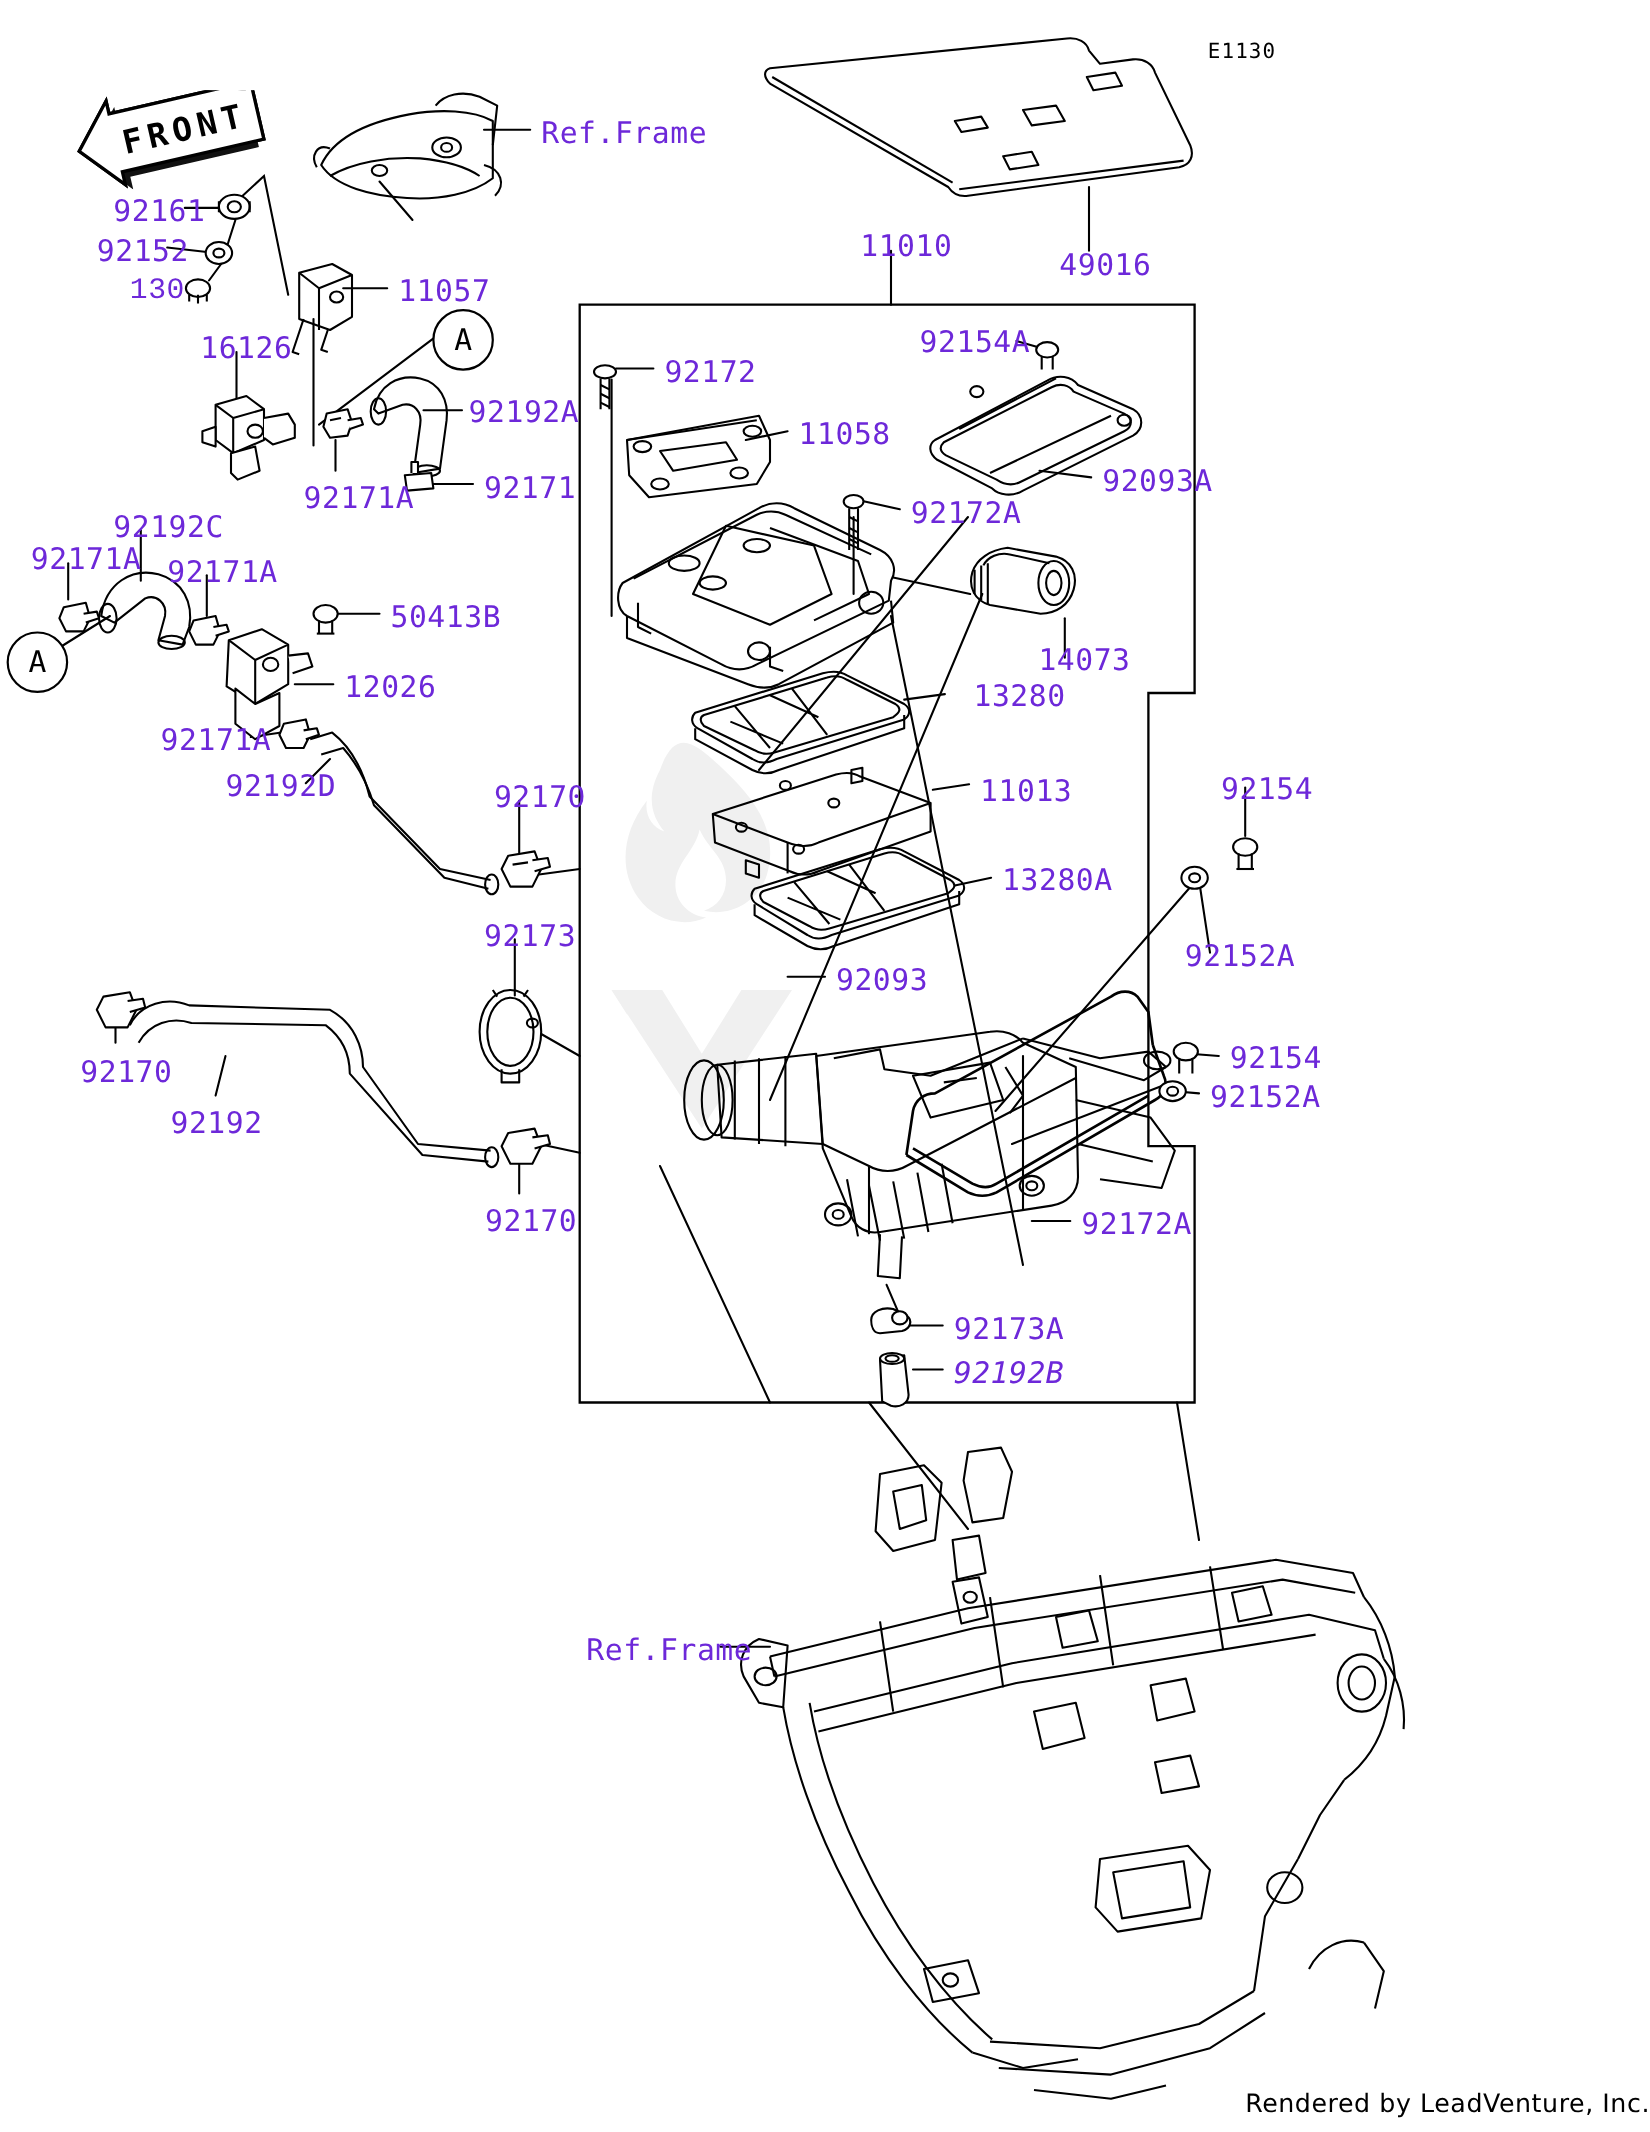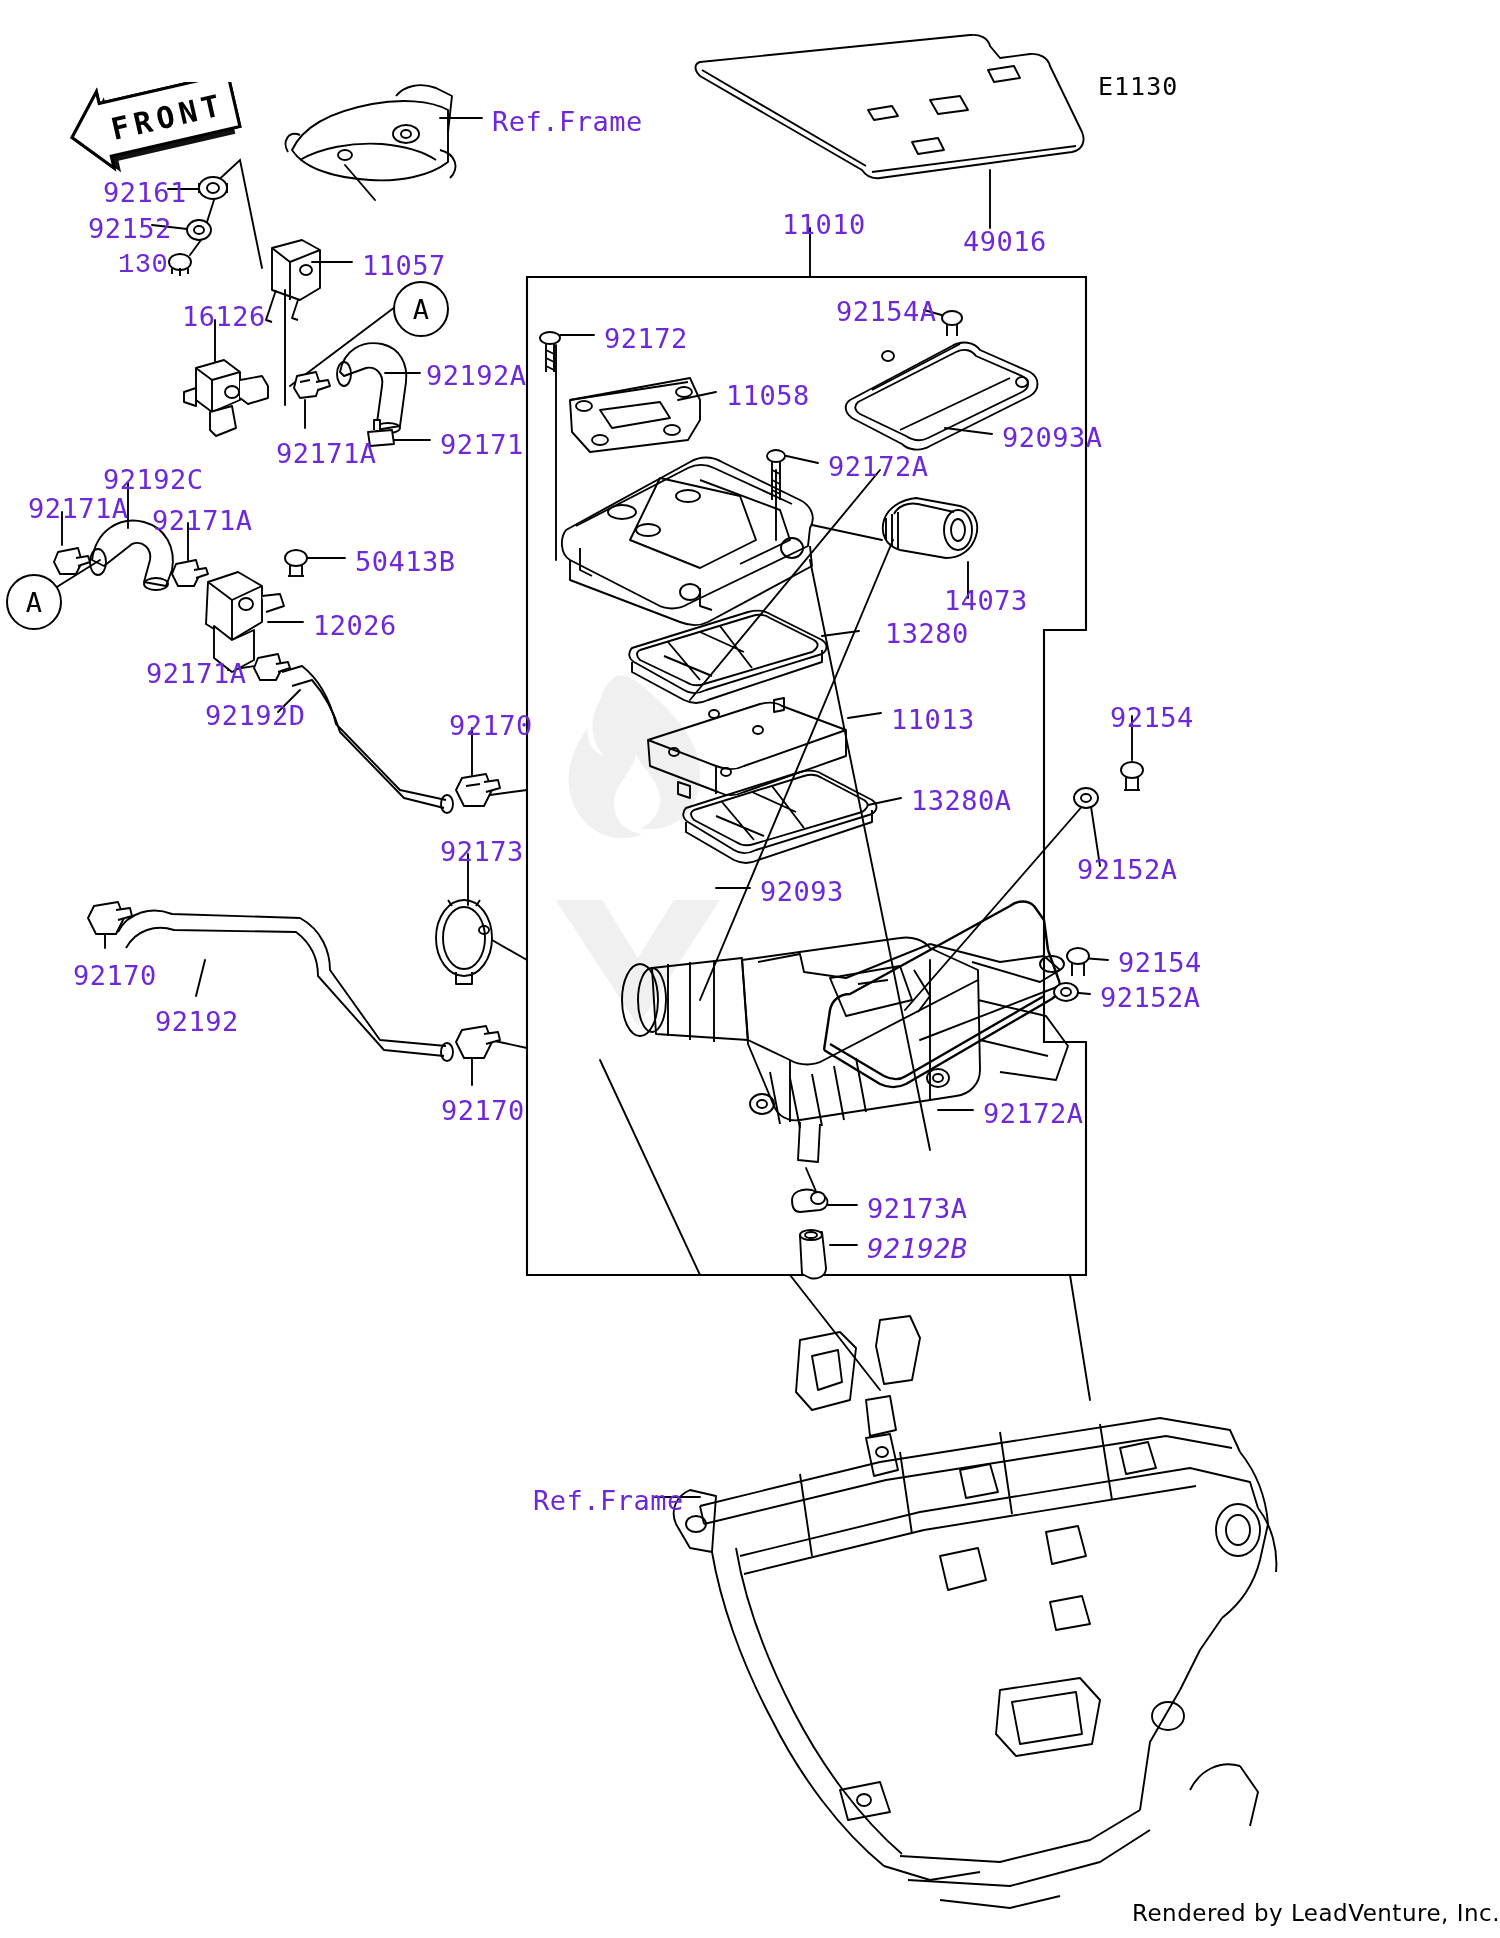--- a/index.html
+++ b/index.html
@@ -2,21 +2,21 @@
 <html><head>
 <meta charset="utf-8">
 <style>
   html,body{margin:0;padding:0;background:#fff;}
   body{width:1500px;height:1938px;position:relative;overflow:hidden;
        font-family:"DejaVu Sans Mono","Liberation Mono",monospace;color:#000;}
   #stage{position:absolute;inset:0;}
   svg.layer{position:absolute;left:0;top:0;width:1500px;height:1938px;overflow:visible;}
   .lbl{position:absolute;font-family:"DejaVu Sans Mono","Liberation Mono",monospace;
        font-size:27px;letter-spacing:0.5px;color:#6d28d9;white-space:nowrap;line-height:1;}
-  .diagcode{position:absolute;font-size:25px;letter-spacing:1px;margin-top:36px;}
+  .diagcode{position:absolute;font-size:19px;letter-spacing:1px;}
   .footer{position:absolute;width:100%;text-align:right;font-size:23px;
           font-family:"DejaVu Sans","Liberation Sans",sans-serif;letter-spacing:.5px;}
   .wmtext{position:absolute;font-family:"DejaVu Sans","Liberation Sans",sans-serif;
           font-size:46px;letter-spacing:17px;color:#efefef;font-weight:600;user-select:none;}
   .front-badge{position:absolute;}
   .circA{position:absolute;width:52px;height:52px;border:2.4px solid #000;border-radius:50%;
          display:flex;align-items:center;justify-content:center;font-size:27px;background:#fff;}
 </style>
 </head>
 <body>

